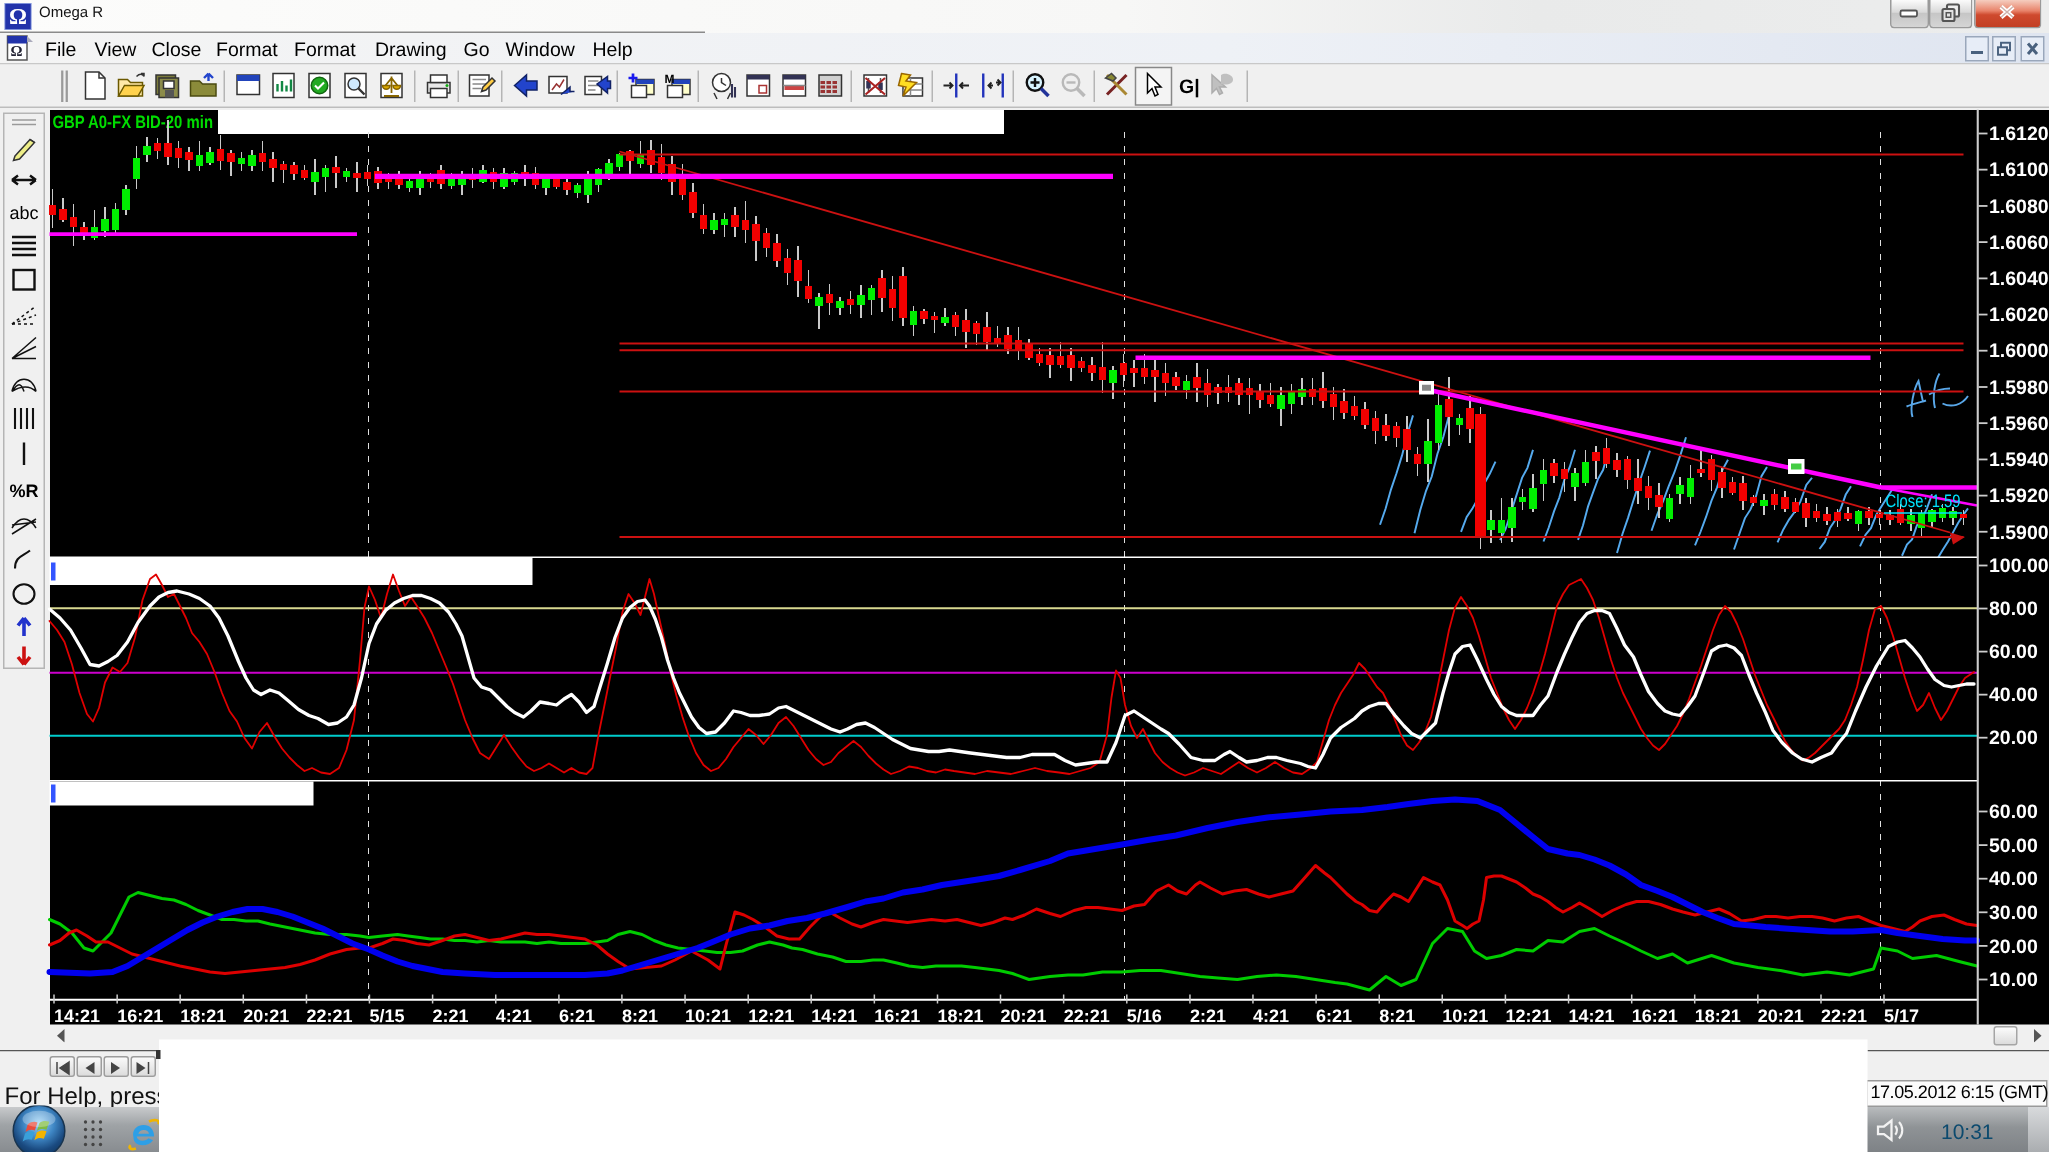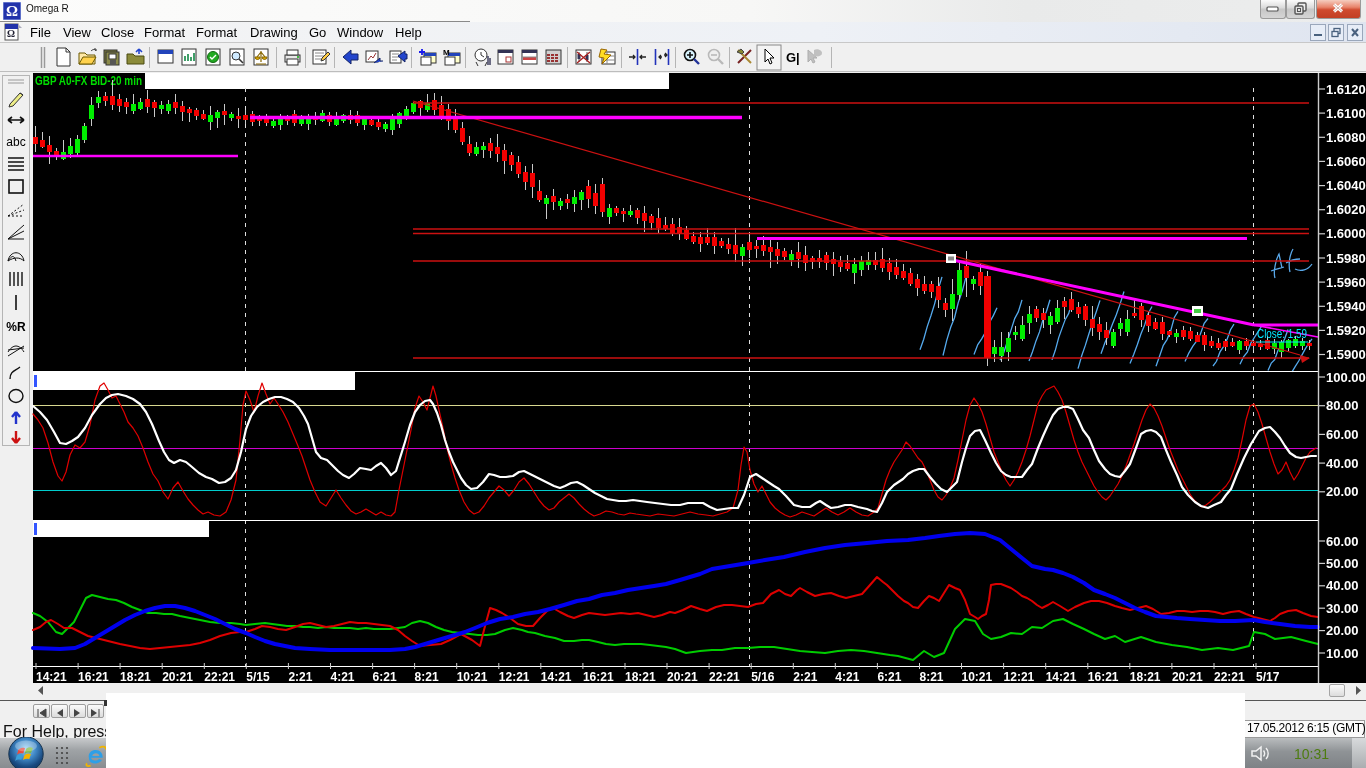--- a/index.html
+++ b/index.html
@@ -775,17 +775,17 @@
 <svg class="abs" style="left:84px;top:744px" width="24" height="24" viewBox="0 0 24 24">
  <path d="M5 14.5c0 3 2.5 5 6 5 3 0 5.5-1.2 7-3.4l-3-1.2c-1 1.1-2.3 1.6-4 1.6-2.2 0-3.6-1-3.9-2.8h11.6c.2-4.5-2.6-7.7-7-7.7-4 0-7 2.7-7 6.4zm3.2-2.6c.4-1.6 1.8-2.6 3.7-2.6 1.9 0 3.2 1 3.5 2.6z" fill="#2e9fe6"></path>
  <path d="M21.5 5.5c1.5-2.8-2.5-3.6-6.2-1.8M3.2 19.5c-1.8 1.3-.6 3.4 3.4 2.2" fill="none" stroke="#f0b400" stroke-width="1.8"></path>
 </svg>
 
 <div class="abs" style="left:1244px;top:738px;width:108px;height:30px;background:linear-gradient(#b9bcbe,#8f9396 45%,#7e8286)"></div>
 <svg class="abs" style="left:1250px;top:745px" width="20" height="17" viewBox="0 0 20 17">
  <path d="M2 6h4l5-4v13l-5-4H2z" fill="none" stroke="#f2f2f2" stroke-width="1.5"></path>
  <path d="M13.5 5.5a5 5 0 010 6M16 3a8 8 0 010 11" fill="none" stroke="#f2f2f2" stroke-width="1.4"></path>
 </svg>
-<div class="abs" style="left:1294px;top:746px;font-size:14px;color:#4d7c0f">10:31</div>
+<div class="abs" style="left:1294px;top:746px;font-size:14px;color:#0c4a6e">10:31</div>
 <div class="abs" style="left:1352px;top:738px;width:14px;height:30px;background:linear-gradient(#d8dadc,#aaadb0)"></div>
 
 <div class="abs" style="left:106px;top:693px;width:1139px;height:75px;background:#ffffff"></div>
 <div class="abs" style="left:104px;top:700px;width:3px;height:6px;background:#333"></div>
 
 </body></html>

